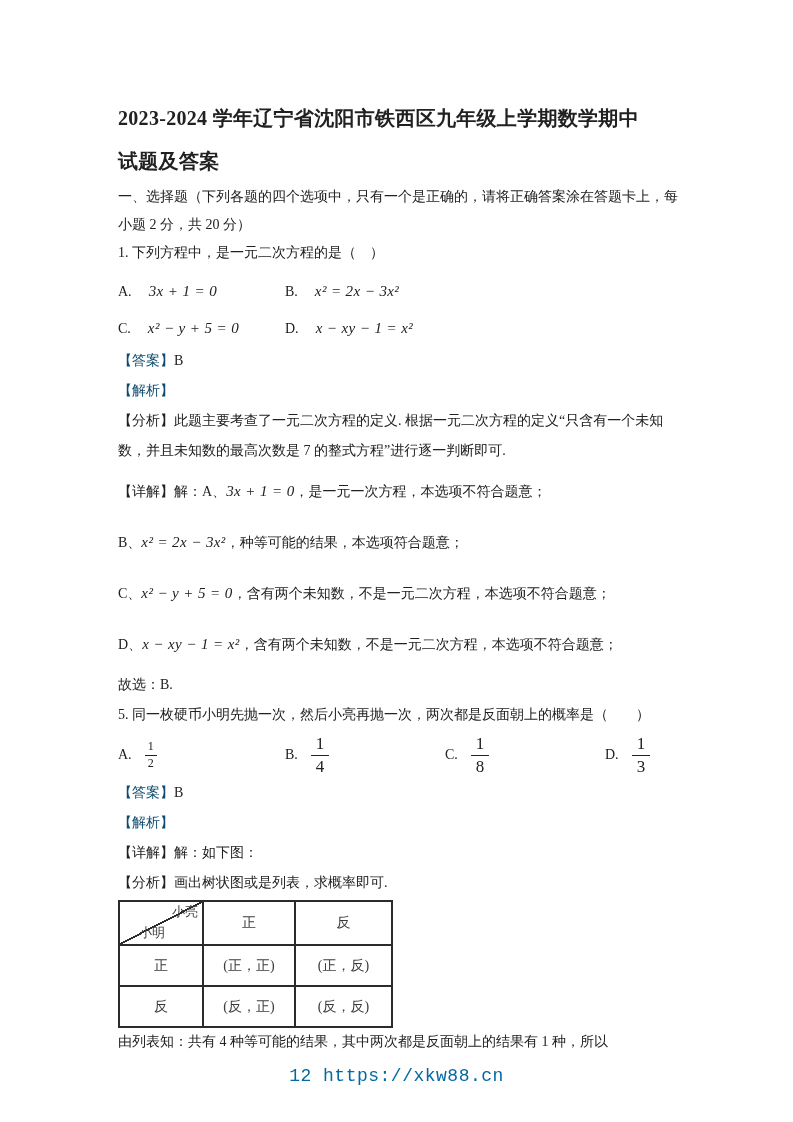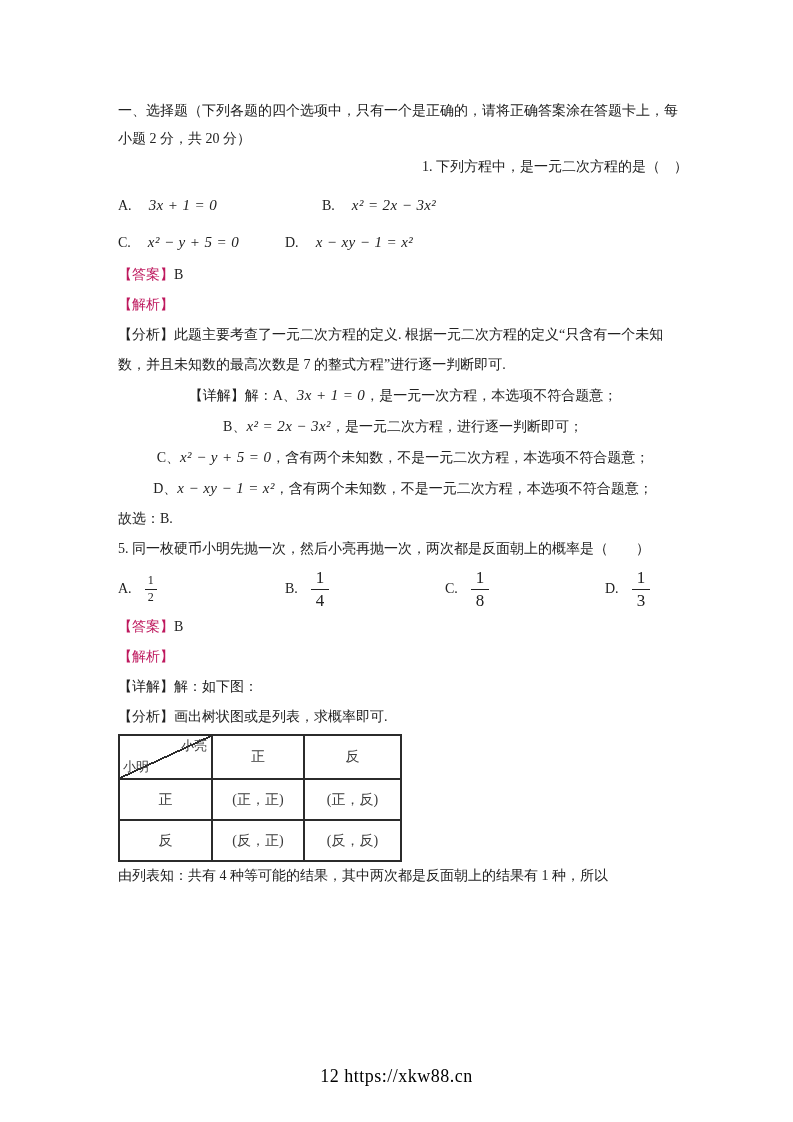--- a/index.html
+++ b/index.html
@@ -9,65 +9,69 @@
     font-family:"Liberation Serif","DejaVu Serif",serif;
     color:#212121;
   }
   .page {
     position:relative; width:793px; height:1122px;
     padding:97px 105px 0 118px; overflow:hidden; background:#fff;
   }
   .tline { display:block; white-space:nowrap; font-size:20px; font-weight:700; line-height:43px; letter-spacing:0.3px; }
   p.body { font-size:14px; line-height:30px; }
   p.intro { line-height:28px; }
-  p.q1stem { line-height:27px;text-align:right; }
+  p.q1stem { line-height:27px; }
   .optrow2col { display:flex; height:37px; align-items:center; }
   .optrow2col .cell1 { width:167px; }
-  .optrow2col.first { margin-top:6px;gap:37px; }
+  .optrow2col.first { margin-top:6px; }
   .olabel { font-size:14px; margin-right:13px; }
   .math { font-style:italic; font-size:15px; font-family:"Liberation Serif","DejaVu Serif",serif; letter-spacing:0.4px; }
-  .accent { color:#be185d; }
+  .accent { color:#0c4a6e; }
   p.tight { line-height:30px; }
-  p.mathline { line-height:30px;text-align:center; }
+  p.mathline { line-height:50px; }
   .optrow4 { display:flex; align-items:center; height:46px; margin-top:2px; }
   .optrow4 .oc1 { width:167px; } .optrow4 .oc2 { width:160px; } .optrow4 .oc3 { width:160px; } .optrow4 .oc4 { flex:1; }
   .oc1,.oc2,.oc3,.oc4 { display:flex; align-items:center; }
   .frac { display:inline-flex; flex-direction:column; align-items:center; font-family:"Liberation Serif","DejaVu Serif",serif; line-height:1.12; }
   .frac .num { padding:0 5px 1px 5px; border-bottom:1.4px solid #222; }
   .frac .den { padding-top:1px; }
   .frac.big { font-size:17px; }
   .frac.small { font-size:12px; }
   .frac.small .num { padding:0 3px 1px 3px; border-bottom:1.2px solid #222; }
   table.ptable { border-collapse:collapse; margin-top:2px; }
   table.ptable td {
     border:2px solid #2b2b2b; text-align:center; vertical-align:middle;
     font-size:14px; color:#3a3a3a;
   }
-  td.c1 { width:93px; } td.c2 { width:92px; } td.c3 { width:97px; }
+  td.c1 { width:84px; } td.c2 { width:92px; } td.c3 { width:97px; }
   tr.hrow td { height:44px; } tr.drow td { height:41px; }
   td.diag {
     position:relative;
     background:linear-gradient(to bottom right,
       transparent calc(50% - 0.9px), #2b2b2b calc(50% - 0.9px),
       #2b2b2b calc(50% + 0.9px), transparent calc(50% + 0.9px));
   }
   .diag-top { position:absolute; top:1px; right:4px; font-size:13px; }
-  .diag-bottom { position:absolute; bottom:2px; left:3px; font-size:13px; }
+  .diag-bottom { position:absolute; bottom:2px; left:19px; font-size:13px; }
   p.conclusion { line-height:28px; }
   .footer {
     position:absolute; top:1066px; left:50%; transform:translateX(-50%);
-    font-family:Liberation Serif, serif;
-    font-size:18px; color:#000000; letter-spacing:0.5px; white-space:nowrap;
+    font-family:Liberation Mono, monospace;
+    font-size:18px; color:#0369a1; letter-spacing:0.5px; white-space:nowrap;
   }
 </style>
 </head>
 <body>
 
 <div class="page">
 
+  <h1>
+    <span class="tline">2023-2024 学年辽宁省沈阳市铁西区九年级上学期数学期中</span>
+    <span class="tline">试题及答案</span>
+  </h1>
 
   <p class="body intro">一、选择题（下列各题的四个选项中，只有一个是正确的，请将正确答案涂在答题卡上，每小题 2 分，共 20 分）</p>
 
   <p class="body q1stem">1. 下列方程中，是一元二次方程的是（　）</p>
 
   <div class="optrow2col first">
     <div class="cell1">
       <span class="olabel">A.</span>
       <span class="math">3x + 1 = 0</span>
     </div>
@@ -94,21 +98,21 @@
     <span class="accent">【解析】</span>
   </p>
   <p class="body">
     <span>【分析】</span><span>此题主要考查了一元二次方程的定义. 根据一元二次方程的定义“只含有一个未知数，并且未知数的最高次数是 7 的整式方程”进行逐一判断即可.</span>
   </p>
 
   <p class="body mathline">
     <span>【详解】解：A、</span><span class="math">3x + 1 = 0</span><span>，是一元一次方程，本选项不符合题意；</span>
   </p>
   <p class="body mathline">
-    <span>B、</span><span class="math">x² = 2x − 3x²</span><span>，是一元二次方程，进行逐一判断即可；</span>
+    <span>B、</span><span class="math">x² = 2x − 3x²</span><span>，种等可能的结果，本选项符合题意；</span>
   </p>
   <p class="body mathline">
     <span>C、</span><span class="math">x² − y + 5 = 0</span><span>，含有两个未知数，不是一元二次方程，本选项不符合题意；</span>
   </p>
   <p class="body mathline">
     <span>D、</span><span class="math">x − xy − 1 = x²</span><span>，含有两个未知数，不是一元二次方程，本选项不符合题意；</span>
   </p>
   <p class="body">故选：B.</p>
 
   <p class="body">5. 同一枚硬币小明先抛一次，然后小亮再抛一次，两次都是反面朝上的概率是（　　）</p>

